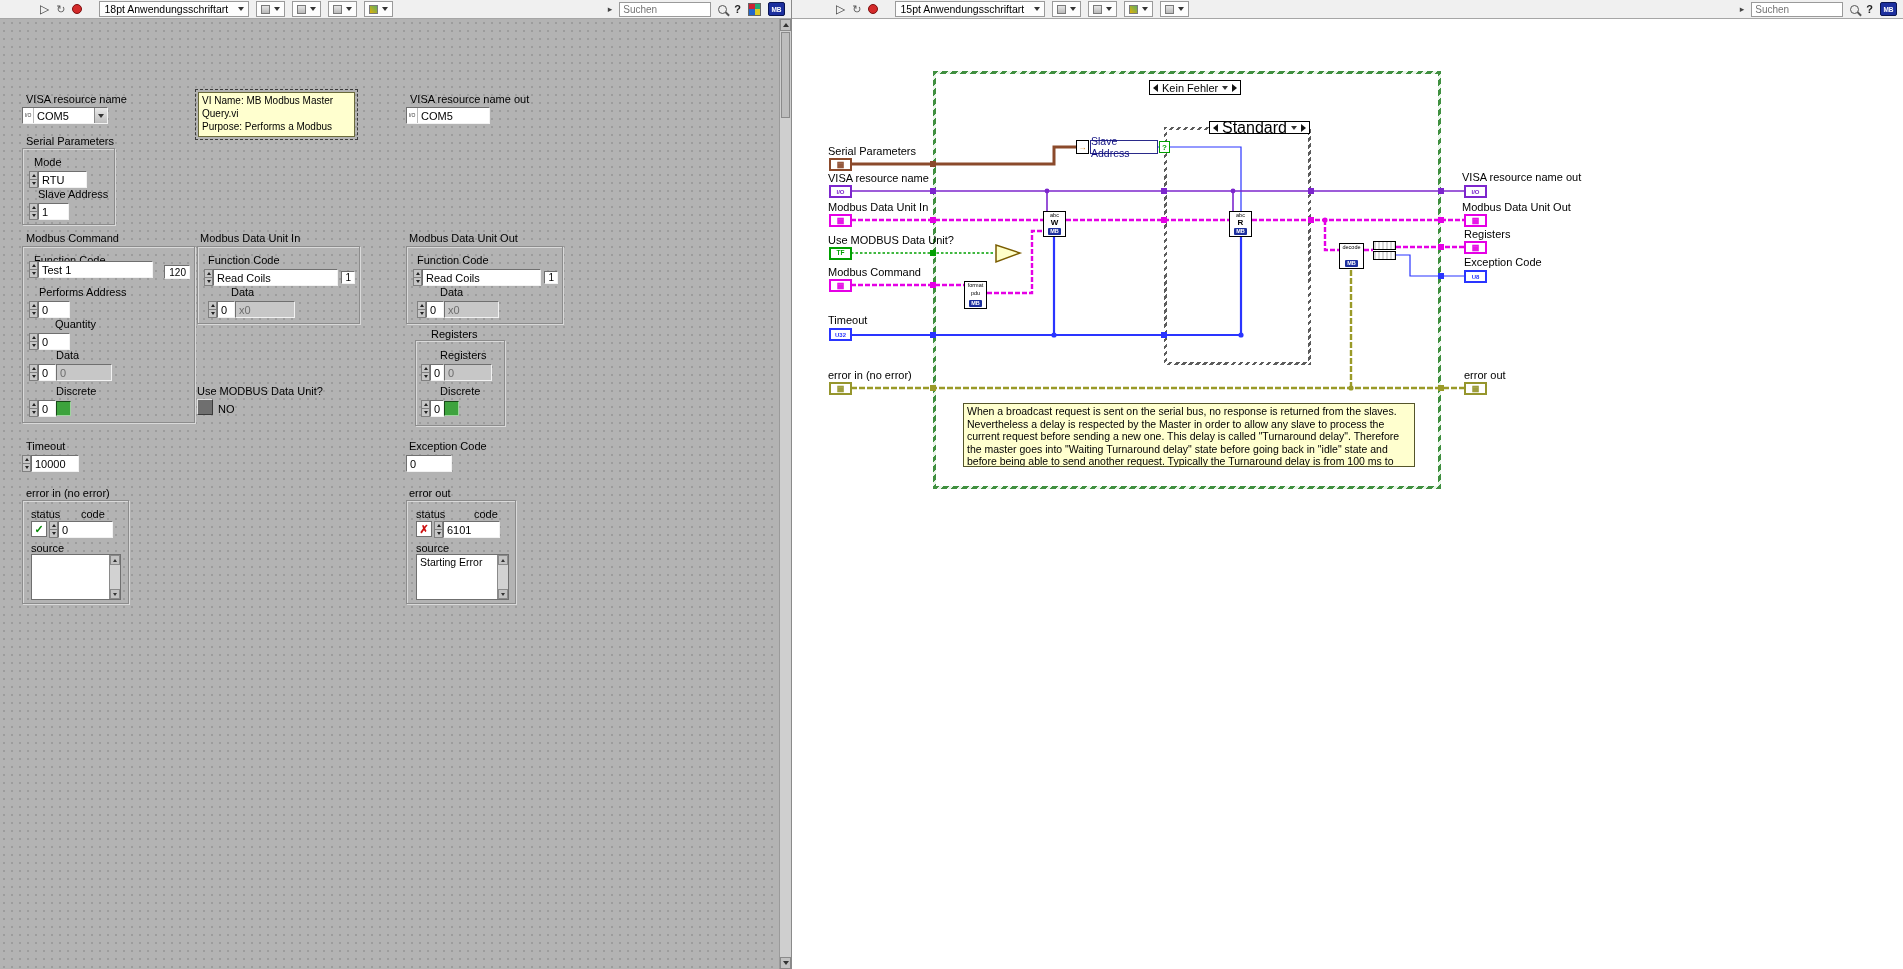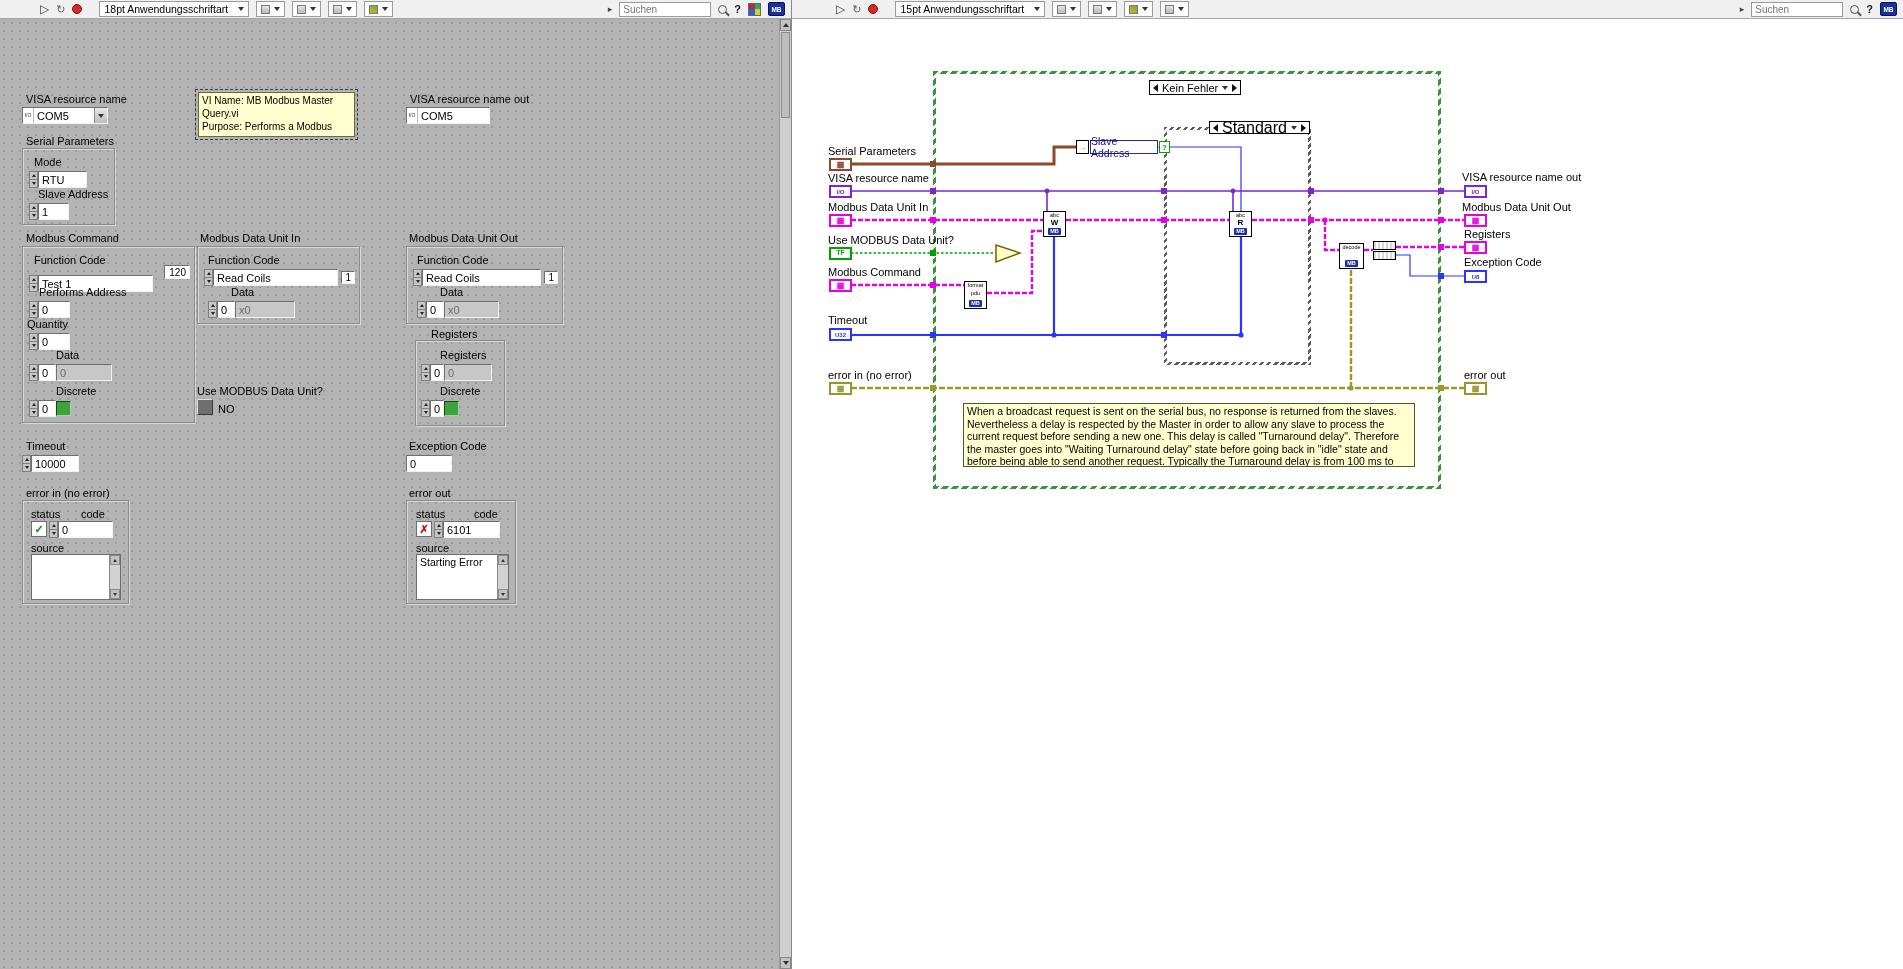--- a/index.html
+++ b/index.html
@@ -186,21 +186,21 @@
 
       <div class="fp-label" style="left:410px;top:74px">VISA resource name out</div>
       <div class="combo" style="left:406px;top:88px;width:84px">
         <span class="io-glyph">I/O</span>
         <span class="val">COM5</span>
       </div>
 
       <div class="fp-label" style="left:26px;top:213px">Modbus Command</div>
       <div class="cluster" style="left:22px;top:227px;width:173px;height:177px">
         <div class="fp-label" style="left:11px;top:7px">Function Code</div>
-        <div class="numctl" style="left:6px;top:28px;width:124px">
+        <div class="numctl" style="left:6px;top:14px;width:124px">
           <div class="spin">
               <i class="up"></i>
               <i class="dn"></i>
             </div>
           <div class="fld">
               <span>Test 1</span>
             </div>
         </div>
         <div class="fld abs" style="left:141px;top:18px;width:26px;height:14px;font-size:10px;justify-content:flex-end">
             <span>120</span>
@@ -208,21 +208,21 @@
         <div class="fp-label" style="left:16px;top:39px">Performs Address</div>
         <div class="numctl" style="left:6px;top:54px;width:41px">
           <div class="spin">
               <i class="up"></i>
               <i class="dn"></i>
             </div>
           <div class="fld">
               <span>0</span>
             </div>
         </div>
-        <div class="fp-label" style="left:4px;top:71px">Quantity</div>
+        <div class="fp-label" style="left:32px;top:71px">Quantity</div>
         <div class="numctl" style="left:6px;top:86px;width:41px">
           <div class="spin">
               <i class="up"></i>
               <i class="dn"></i>
             </div>
           <div class="fld">
               <span>0</span>
             </div>
         </div>
         <div class="fp-label" style="left:33px;top:102px">Data</div>

